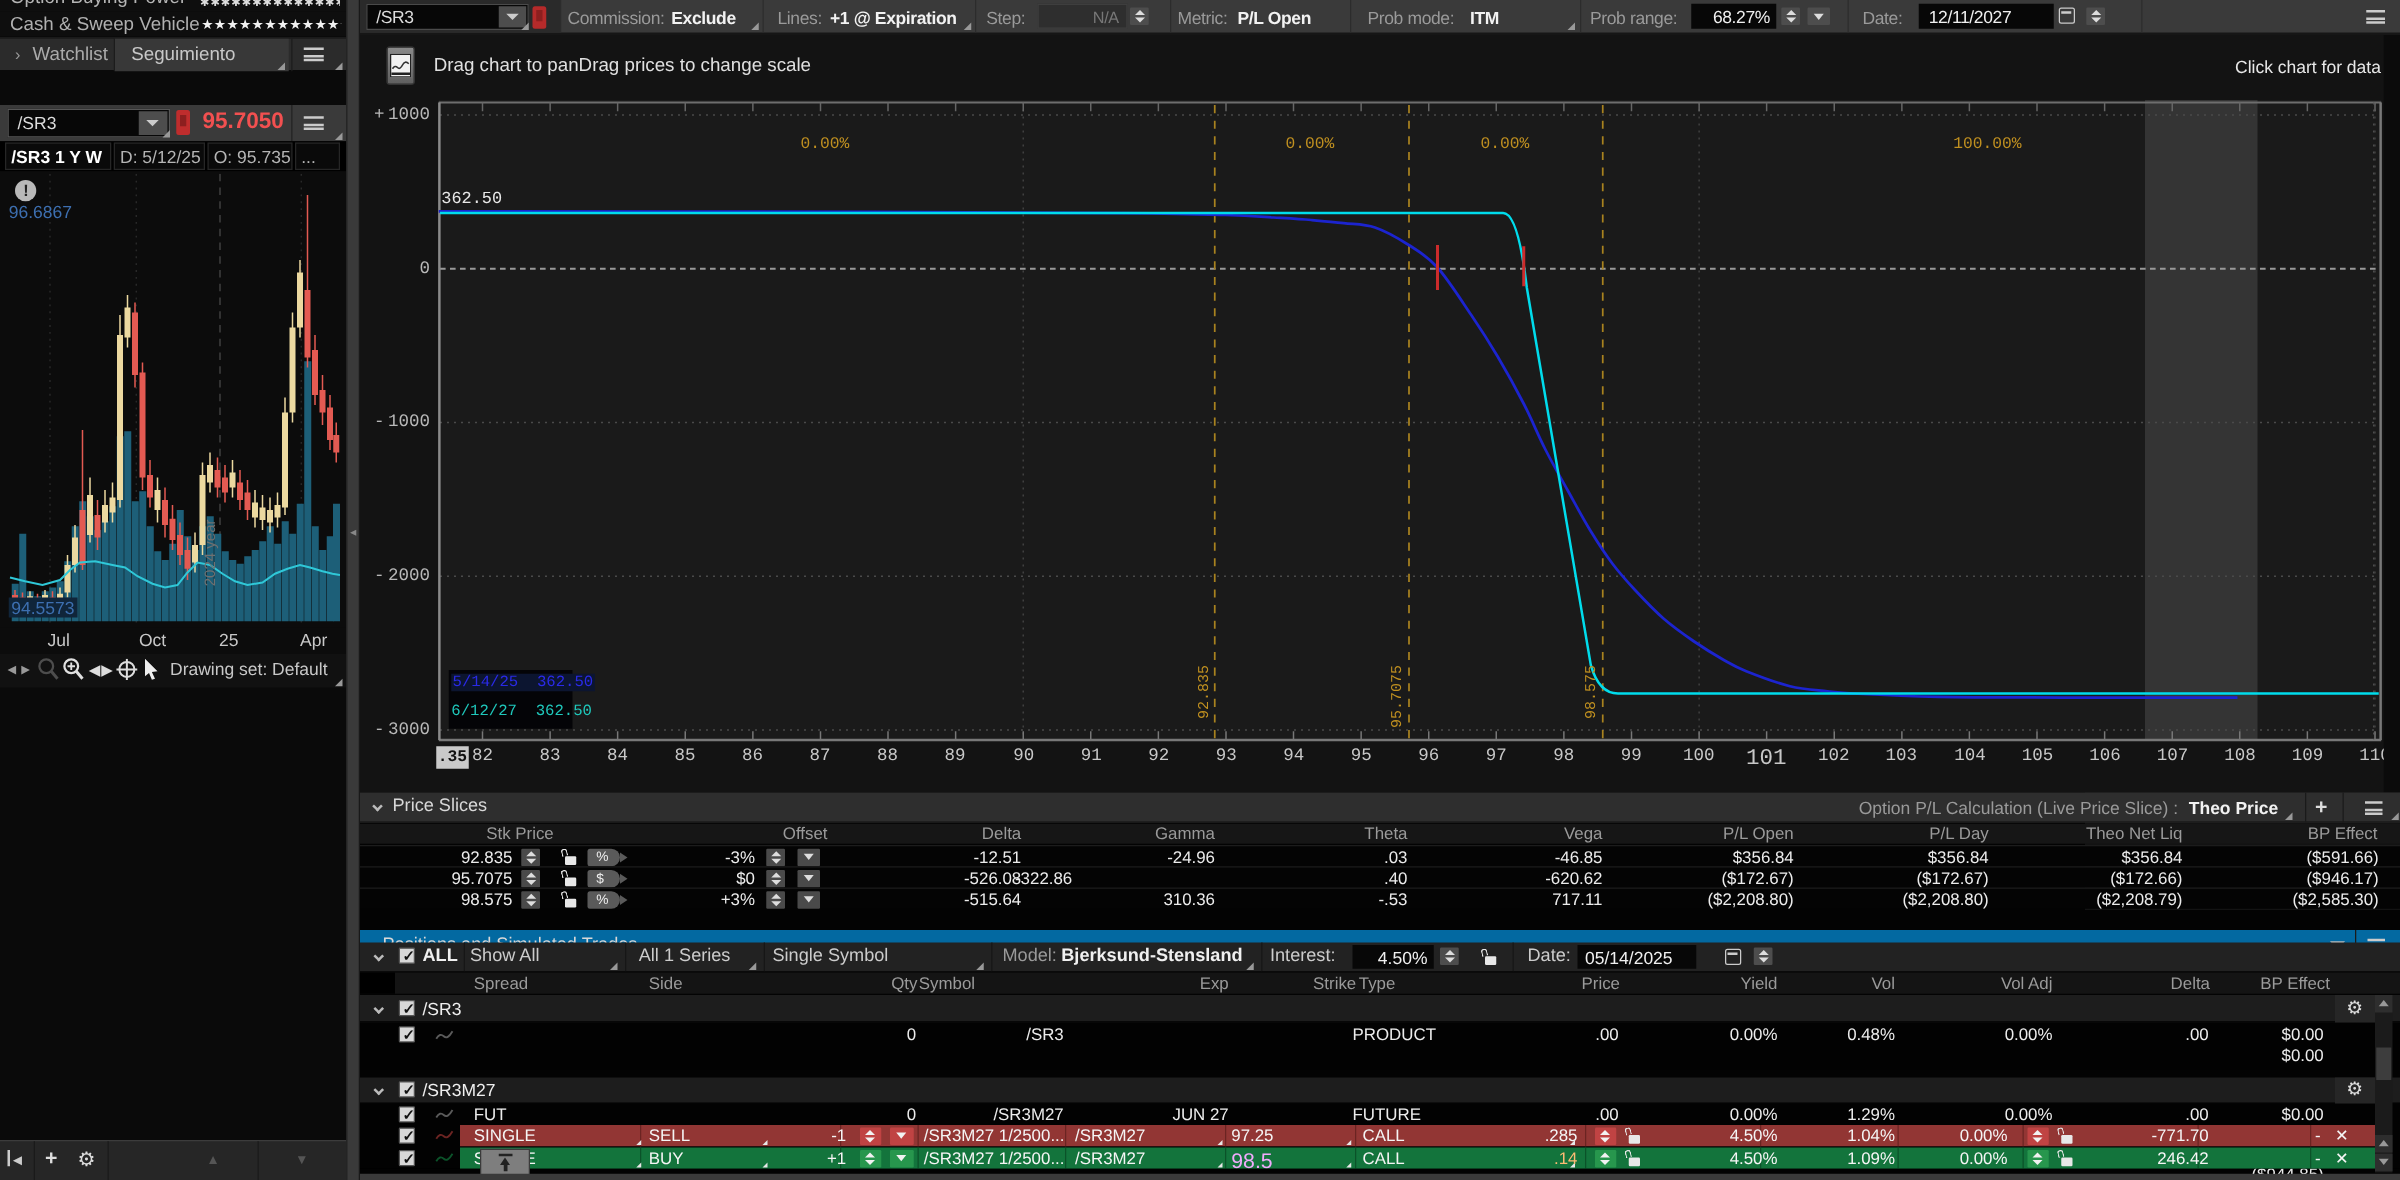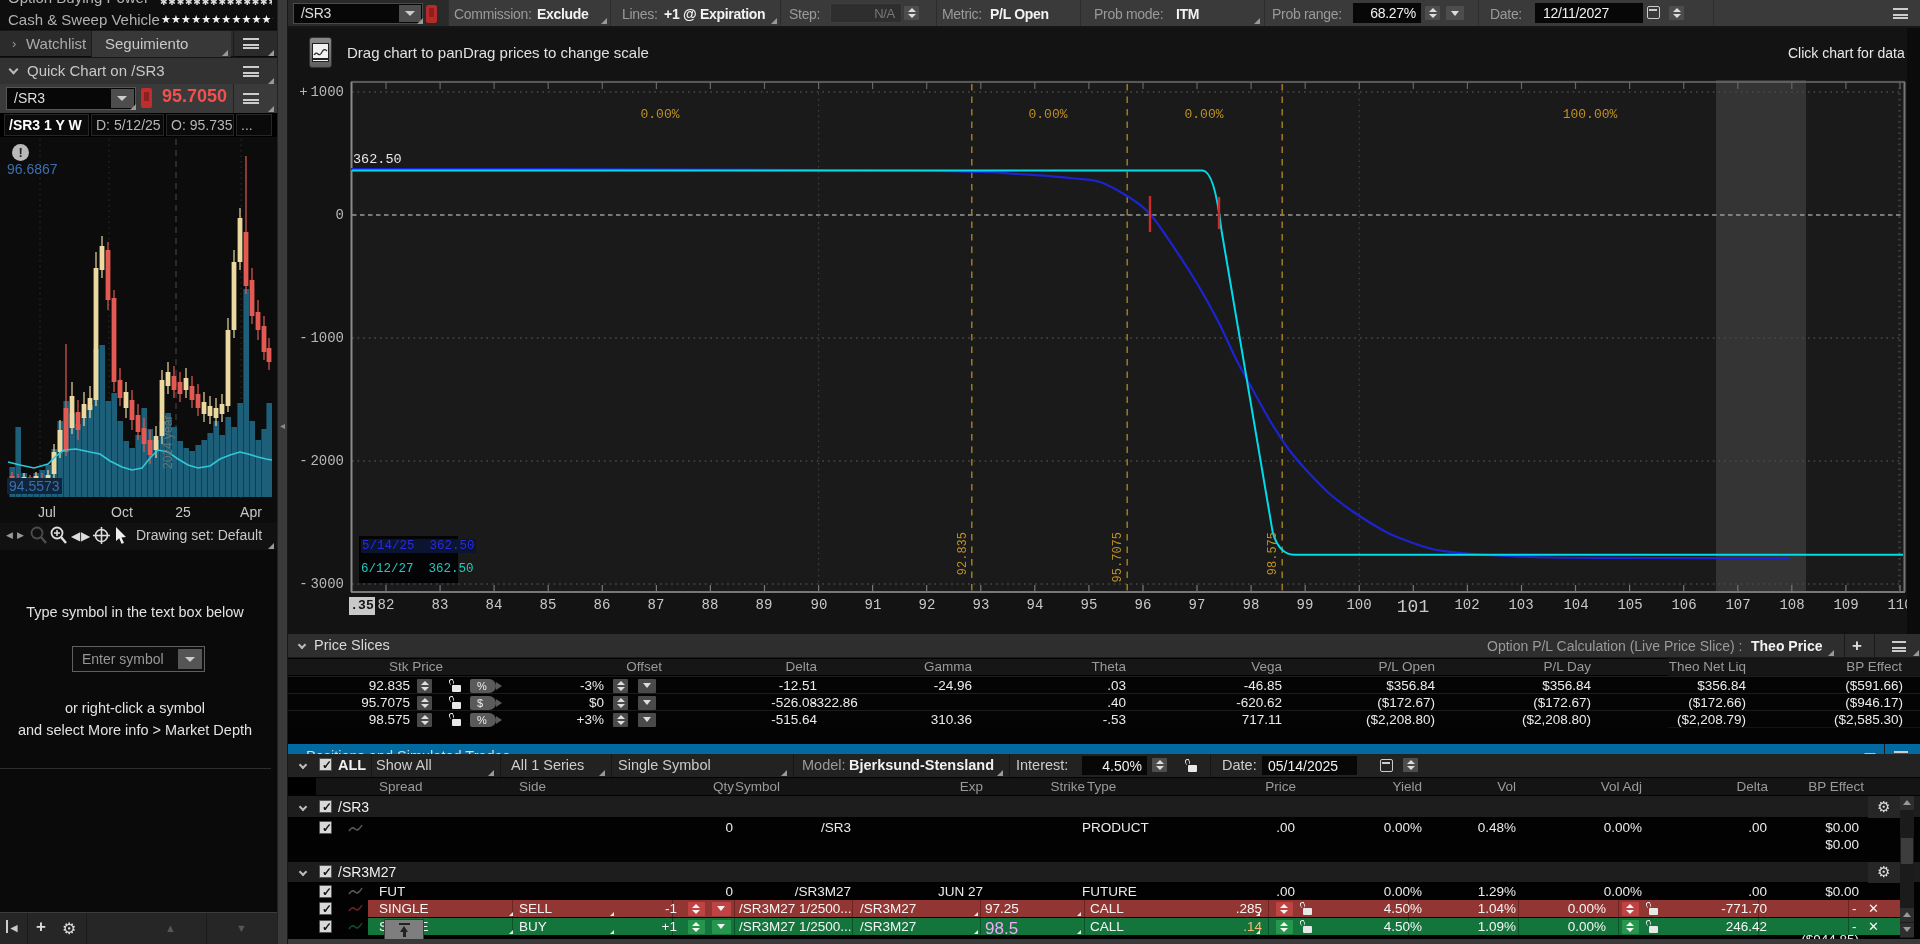--- a/index.html
+++ b/index.html
@@ -19,28 +19,20 @@
 <div style="position:absolute;left:26px;top:4px;color:#aaa;font-size:15px">Watchlist</div>
 <div style="position:absolute;left:91px;top:0;width:1px;height:26px;background:#1c1c1c"></div>
 <div style="position:absolute;left:92px;top:0;width:139px;height:26px;background:#383838"></div>
 <div style="position:absolute;left:105px;top:4px;color:#c8c8c8;font-size:15px">Seguimiento</div>
 <div style="position:absolute;left:222px;top:19px;width:0;height:0;border-left:6px solid transparent;border-bottom:6px solid #999"></div>
 <div style="position:absolute;left:233px;top:0;width:1px;height:26px;background:#1c1c1c"></div>
 <div style="position:absolute;left:243px;top:7px;width:16px;height:11px;border-top:2px solid #ccc;border-bottom:2px solid #ccc">
           <div style="margin-top:3.5px;border-top:2px solid #ccc"></div>
         </div>
 <div style="position:absolute;left:268px;top:19px;width:0;height:0;border-left:6px solid transparent;border-bottom:6px solid #999"></div>
-</div>
-<div style="position:absolute;left:0;top:57px;width:277px;height:27px;background:#323232;border-top:1px solid #151515">
-<div style="position:absolute;left:10px;top:8px;width:7px;height:7px;border-left:2px solid #bbb;border-bottom:2px solid #bbb;transform:rotate(-45deg)"></div>
-<div style="position:absolute;left:27px;top:4px;color:#c8c8c8;font-size:15px">Quick Chart on /SR3</div>
-<div style="position:absolute;left:243px;top:8px;width:16px;height:11px;border-top:2px solid #ccc;border-bottom:2px solid #ccc">
-          <div style="margin-top:3.5px;border-top:2px solid #ccc"></div>
-        </div>
-<div style="position:absolute;left:268px;top:20px;width:0;height:0;border-left:6px solid transparent;border-bottom:6px solid #999"></div>
 </div>
 <div style="position:absolute;left:0;top:84px;width:277px;height:29px;background:#3a3a3a">
 <div style="position:absolute;left:6px;top:3px;width:130px;height:23px;background:#070707;border:1px solid #565656">
 <div style="position:absolute;left:7px;top:2px;color:#ddd;font-size:14px">/SR3</div>
 <div style="position:absolute;right:1px;top:1px;width:23px;height:19px;background:#4d4d4d">
             <div style="position:absolute;left:6px;top:7px;width:0;height:0;border-left:5px solid transparent;border-right:5px solid transparent;border-top:5.5px solid #ccc"></div>
           </div>
 </div>
 <div style="position:absolute;left:130px;top:20px;width:0;height:0;border-left:6px solid transparent;border-bottom:6px solid #999"></div>
 <div style="position:absolute;left:141px;top:4px;width:11px;height:20px;background:#bf2d2d;border-radius:2px">
@@ -239,32 +231,20 @@
           <circle cx="8.5" cy="8.5" r="6" stroke="#ddd" fill="none" stroke-width="1.6"></circle>
           <line x1="8.5" y1="0" x2="8.5" y2="17" stroke="#ddd" stroke-width="1.6"></line>
           <line x1="0" y1="8.5" x2="17" y2="8.5" stroke="#ddd" stroke-width="1.6"></line>
         </svg>
 <svg style="position:absolute;left:114px;top:3px" width="14" height="18" viewBox="0 0 14 18">
           <path d="M2,1 L12,11 L7.5,11.5 L10,17 L7.5,17.8 L5.2,12.3 L2,15 Z" fill="#eee"></path>
         </svg>
 <div style="position:absolute;left:136px;top:4px;color:#c8c8c8;font-size:14px">Drawing set: Default</div>
 <div style="position:absolute;left:268px;top:20px;width:0;height:0;border-left:6px solid transparent;border-bottom:6px solid #999"></div>
 </div>
-<div style="position:absolute;left:0;top:578px;width:277px;height:334px;background:#0a0a0a">
-<div style="position:absolute;left:0;top:26px;width:270px;text-align:center;color:#e2e2e2;font-size:14.5px">Type symbol in the text box below</div>
-<div style="position:absolute;left:72px;top:68px;width:133px;height:26px;background:#0e0e0e;border:1px solid #606060">
-<div style="position:absolute;left:9px;top:4px;color:#979797;font-size:14px">Enter symbol</div>
-<div style="position:absolute;right:2px;top:2px;width:24px;height:20px;background:#555">
-            <div style="position:absolute;left:7px;top:8px;width:0;height:0;border-left:5px solid transparent;border-right:5px solid transparent;border-top:5.5px solid #ccc"></div>
-          </div>
-</div>
-<div style="position:absolute;left:0;top:122px;width:270px;text-align:center;color:#e2e2e2;font-size:14.5px">or right-click a symbol</div>
-<div style="position:absolute;left:0;top:144px;width:270px;text-align:center;color:#e2e2e2;font-size:14.5px">and select More info &gt; Market Depth</div>
-<div style="position:absolute;left:0;top:190px;width:271px;height:1px;background:#2e2e2e"></div>
-</div>
 <div style="position:absolute;left:0;top:912px;width:277px;height:32px;background:#262626;border-top:1px solid #3c3c3c">
 <div style="position:absolute;left:8px;top:8px;color:#ccc;font-size:12px">◄</div>
         <div style="position:absolute;left:6px;top:7px;width:1.5px;height:13px;background:#ccc"></div>
 <div style="position:absolute;left:27px;top:0;width:1px;height:32px;background:#1a1a1a"></div>
 <div style="position:absolute;left:36px;top:4px;color:#ddd;font-size:17px;font-weight:bold">+</div>
 <div style="position:absolute;left:62px;top:8px;color:#ddd;font-size:16px;line-height:16px">⚙</div>
 <div style="position:absolute;left:86px;top:0;width:1px;height:32px;background:#1a1a1a"></div>
 <div style="position:absolute;left:165px;top:9px;color:#555;font-size:11px">▲</div>
 <div style="position:absolute;left:206px;top:0;width:1px;height:32px;background:#1a1a1a"></div>
 <div style="position:absolute;left:236px;top:9px;color:#555;font-size:11px">▼</div>

